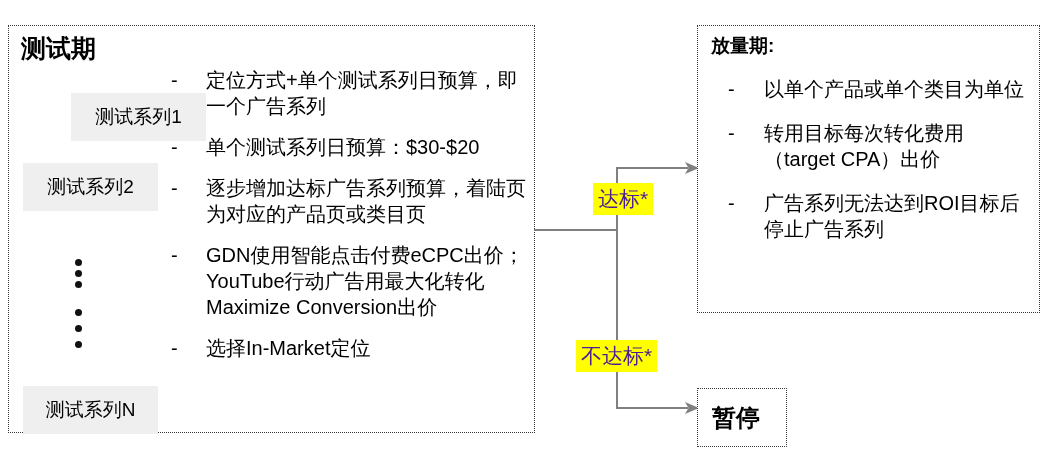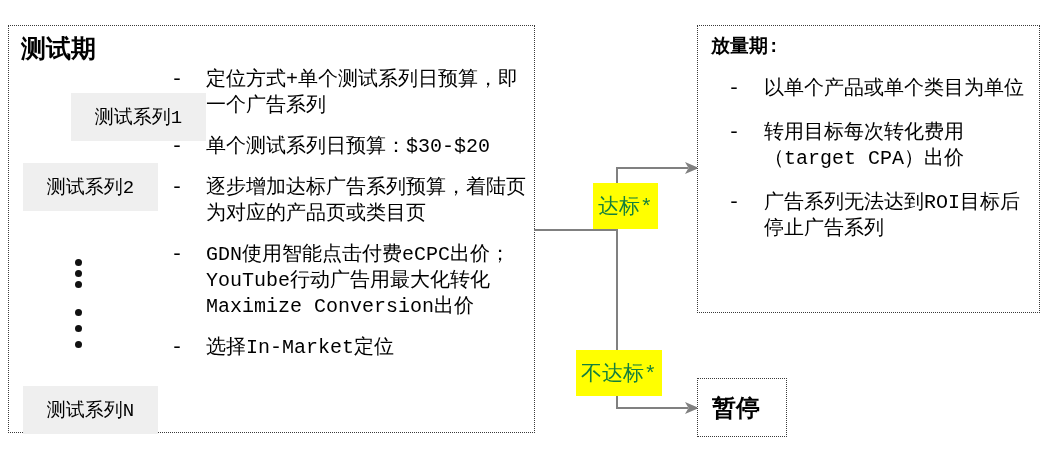--- a/index.html
+++ b/index.html
@@ -1,18 +1,18 @@
 <!DOCTYPE html>
 <html><head>
 <meta charset="utf-8">
 <style>
   html,body{margin:0;padding:0;background:#ffffff;}
   .canvas{
     position:relative;width:1058px;height:453px;background:#ffffff;
-    font-family:Liberation Mono, monospace;color:#000;
+    font-family:Liberation Sans, sans-serif;color:#000;
     overflow:hidden;
   }
   .dotted-box{position:absolute;border:1.5px dotted #3a3a3a;background:#fff;box-sizing:border-box;}
   
   .test-box{left:8px;top:25px;width:527px;height:408px;}
   .test-title{position:absolute;left:12px;top:6px;font-size:25px;font-weight:bold;}
   .series-label{
     position:absolute;left:14px;width:135px;height:48px;background:#efefef;
     display:flex;align-items:center;justify-content:center;font-size:19px;
   }
@@ -22,38 +22,38 @@
   .bullet-list .marker{flex:0 0 35px;}
   .bullet-list .btext{flex:1;}
   .test-bullets{left:162px;top:41px;width:364px;}
   
   .scale-box{left:697px;top:25px;width:343px;height:288px;}
   .scale-title{position:absolute;left:13px;top:7px;font-size:19px;font-weight:bold;}
   .scale-bullets{left:30px;top:50px;width:302px;}
   .scale-bullets .marker{flex:0 0 36px;}
   .scale-bullets li{margin-bottom:18px;}
   
-  .pause-box{left:697px;top:378px;width:90px;height:59px;display:flex;align-items:center;}
+  .pause-box{left:697px;top:388px;width:90px;height:59px;display:flex;align-items:center;}
   .pause-label{font-size:24px;font-weight:bold;padding-left:14px;}
   
   .line{position:absolute;background:#808080;}
   .line-main{left:534px;top:229px;width:83px;height:2px;}
   .line-v{left:616px;top:168px;width:2px;height:241px;}
   .line-top{left:616px;top:167px;width:72px;height:2px;}
   .line-bottom{left:616px;top:407px;width:72px;height:2px;}
   .arrowhead{position:absolute;width:16px;height:14px;}
   .arrow-top{left:684px;top:161px;}
   .arrow-bottom{left:684px;top:401px;}
   
   .branch-label{
-    position:absolute;background:#ffff00;color:#15803d;font-size:21px;
-    padding:9px 5px;white-space:nowrap;
+    position:absolute;background:#ffff00;color:#4c1d95;font-size:21px;
+    padding:2px 5px;white-space:nowrap;
   }
   .label-pass{left:593px;top:183px;}
-  .label-fail{left:576px;top:350px;}
+  .label-fail{left:576px;top:340px;}
 </style>
 </head>
 <body>
 
 <div class="canvas">
 
   <div class="dotted-box test-box">
     <div class="test-title">测试期</div>
 
     <div class="series-label" style="top:67px;margin-left:48px;">测试系列1</div>

